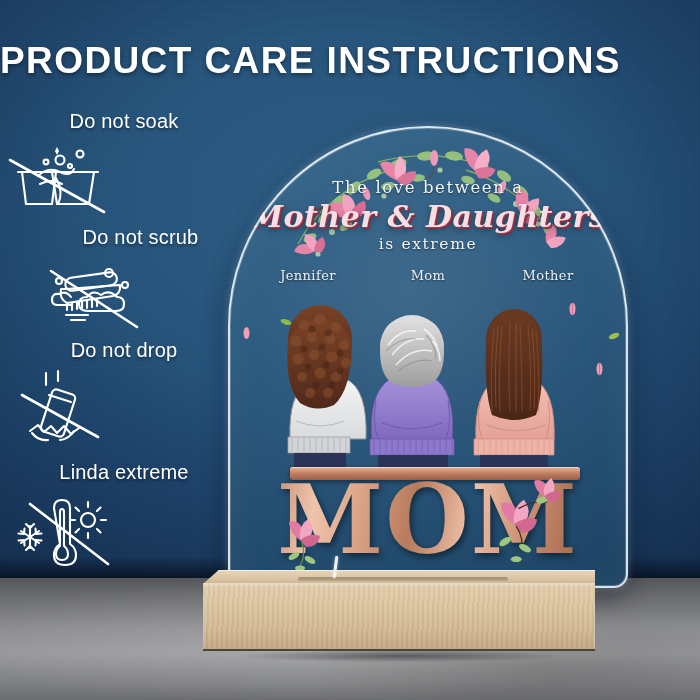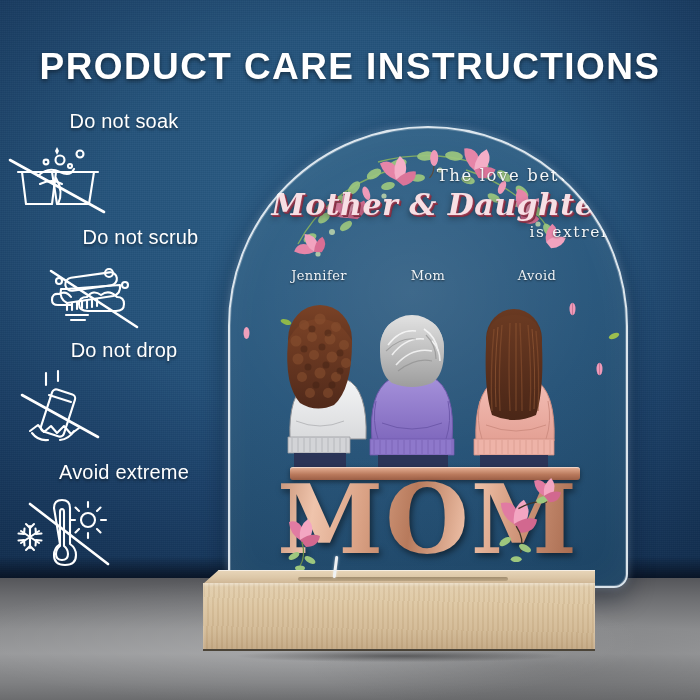--- a/index.html
+++ b/index.html
@@ -43,22 +43,21 @@
   }
   .floor-sheen {
     position:absolute; inset:0;
     background:
       radial-gradient(ellipse 500px 90px at 42% 52%, rgba(255,255,255,.16) 0%, rgba(255,255,255,0) 70%),
       radial-gradient(ellipse 320px 60px at 78% 72%, rgba(0,0,0,.12) 0%, rgba(0,0,0,0) 75%);
   }
 
   
   .page-title {
-    position:absolute; left:0; top:46px; width:700px;
-    text-align:center;
+    position:absolute; left:0; top:40px; width:700px;
     color:#ffffff;
     font-size:37px;
     font-weight:bold;
     letter-spacing:1.4px;
     text-shadow:0 2px 4px rgba(0,0,0,.45);
     white-space:nowrap;
   }
 
   
   .care-list { position:absolute; left:0; top:110px; width:248px; }
@@ -100,21 +99,21 @@
       inset 0 0 0 1px rgba(255,255,255,.22),
       0 0 8px rgba(200,225,255,.30);
     pointer-events:none;
   }
   .plaque-clip { position:absolute; inset:0; border-radius:200px 200px 14px 14px; overflow:hidden; }
 
   
   .petal, .leaf { position:absolute; }
 
   
-  .headline { position:absolute; left:0; top:40px; width:400px; text-align:right; }
+  .headline { position:absolute; left:0; top:52px; width:400px; text-align:center; }
   .hl-top, .hl-bot {
     color:#f3f6f8;
     font-family:"DejaVu Serif", serif;
     font-size:16.5px;
     letter-spacing:1.6px;
     text-shadow:0 1px 2px rgba(0,0,0,.5);
   }
   .hl-bot { font-size:15.5px; }
   .hl-mid {
     color:#f7dfe4;
@@ -127,21 +126,21 @@
     text-shadow:
       1px 1px 0 #9c3c52,
       2px 2px 0 #7e2f42,
       0 3px 6px rgba(0,0,0,.45);
     margin:2px 0 1px;
   }
 
   
   .names {
     position:absolute; top:142px; left:0; width:400px;
-    display:flex; justify-content:center; gap:37px;
+    display:flex; justify-content:center; gap:48px;
   }
   .name {
     color:#eef3f7;
     font-family:"DejaVu Serif", serif;
     font-size:13px;
     letter-spacing:.4px;
     text-shadow:0 1px 2px rgba(0,0,0,.55);
     width:72px; text-align:center;
   }
 
@@ -278,21 +277,21 @@
           <path d="M30 64 l8 -6 6 7 7 -6 6 7 7 -7 7 8 8 -6"></path>
           <path d="M32 66 q6 8 16 7"></path>
           <path d="M74 64 q-5 8 -14 9"></path>
           <path d="M22 28 L98 70" stroke-width="2.6"></path>
         </svg>
       </span>
     </div>
 
     <div class="care-item" style="margin-top:12px;">
       <div class="care-label">
-        <span>Avoid extreme</span><br>
+        <span>Linda extreme</span><br>
       </div>
       <span class="care-icon">
         <svg width="130" height="84" viewBox="0 0 130 84" fill="none" stroke="#ffffff" stroke-width="2.1" stroke-linecap="round" stroke-linejoin="round">
           <path d="M54 20 q0 -8 8 -8 q8 0 8 8 v36 q6 4 6 11 q0 10 -11 10 q-11 0 -11 -10 q0 -7 6 -11 z"></path>
           <path d="M60 24 v34 q-4 3 -4 8 q0 6 6 6 q6 0 6 -6 q0 -5 -4 -8 v-34 q0 -3 -2 -3 q-2 0 -2 3 z"></path>
           <circle cx="88" cy="32" r="7"></circle>
           <path d="M88 19 v-5 M88 45 v5 M75 32 h-5 M101 32 h5 M79 23 l-3.5 -3.5 M97 41 l3.5 3.5 M97 23 l3.5 -3.5 M79 41 l-3.5 3.5"></path>
           <path d="M30 60 v-22 M21 43 l18 12 M39 43 l-18 12"></path>
           <path d="M30 40 l-4 -4 M30 40 l4 -4 M30 58 l-4 4 M30 58 l4 4"></path>
           <path d="M24 46 l-5.5 -.5 M24 46 l.5 -5.5 M36 52 l5.5 .5 M36 52 l-.5 5.5"></path>
@@ -424,21 +423,21 @@
 
       <div class="headline">
         <div class="hl-top">The love between a</div>
         <div class="hl-mid">Mother &amp; Daughters</div>
         <div class="hl-bot">is extreme</div>
       </div>
 
       <div class="names">
         <div class="name">Jennifer</div>
         <div class="name">Mom</div>
-        <div class="name">Avoid</div>
+        <div class="name">Mother</div>
       </div>
 
       <div class="figures">
         <svg width="400" height="180" viewBox="0 0 400 180">
           <defs>
             <linearGradient id="gHairCurl" x1="0" y1="0" x2="0" y2="1">
               <stop offset="0" stop-color="#7a4226"></stop>
                 <stop offset="1" stop-color="#50291a"></stop>
             </linearGradient>
             <linearGradient id="gHairGray" x1="0" y1="0" x2="0" y2="1">

